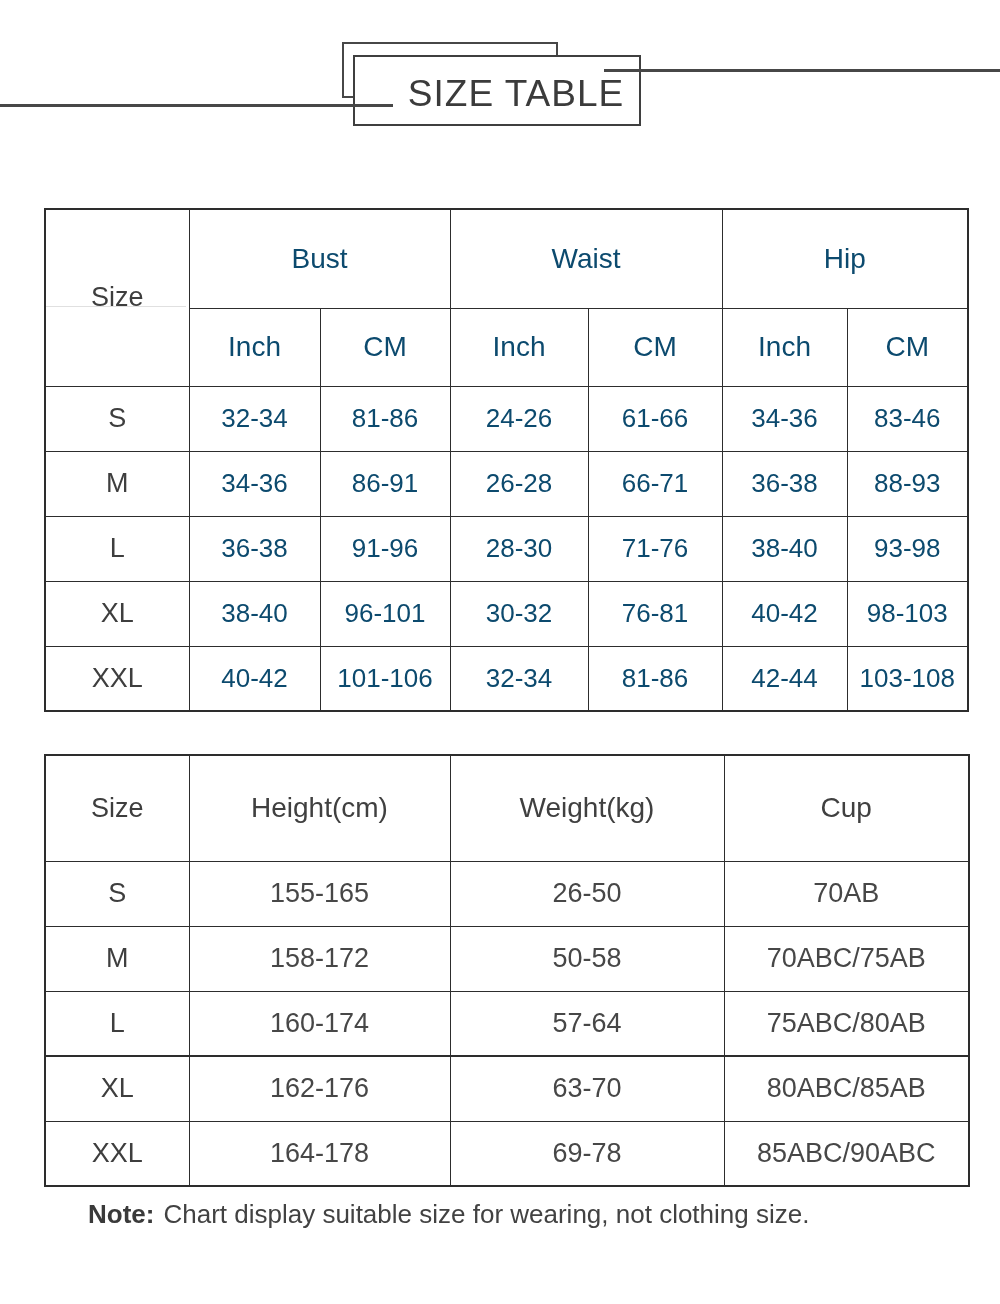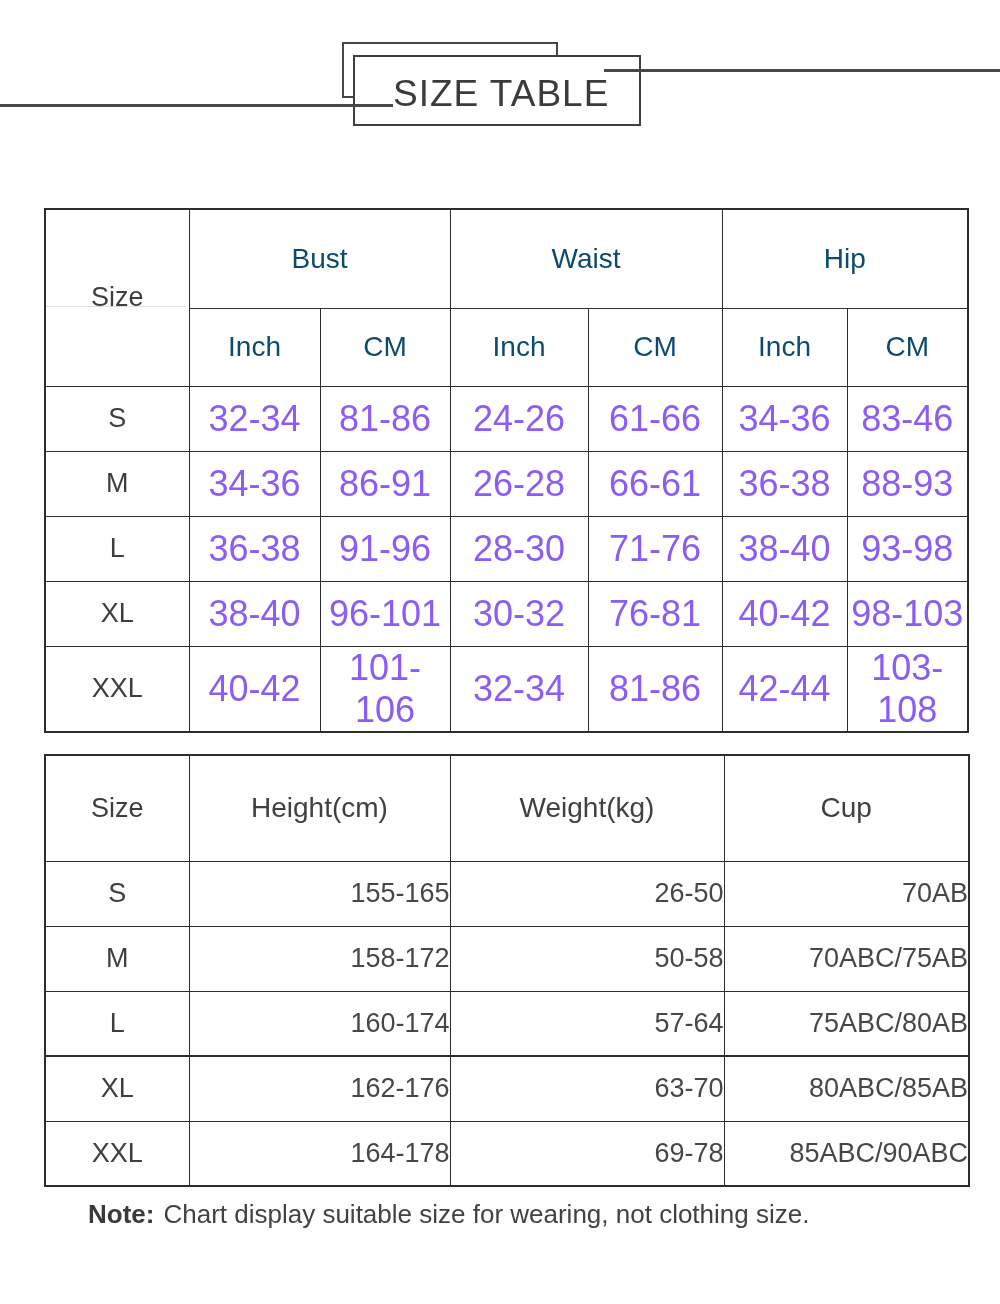--- a/index.html
+++ b/index.html
@@ -14,21 +14,21 @@
 
   
   .banner { position:absolute; left:0; top:0; width:1000px; height:180px; }
   .back-frame {
     position:absolute; left:342px; top:42px; width:216px; height:56px;
     border:2px solid #474747; background:#ffffff; z-index:1;
   }
   .front-frame {
     position:absolute; left:353px; top:55px; width:288px; height:71px;
     border:2.5px solid #3f3f3f; background:#ffffff; z-index:2;
-    display:flex; align-items:center; justify-content:flex-start;padding-left:38px;
+    display:flex; align-items:center; justify-content:center;padding-left:38px;
   }
   .title-text {
     font-size:37px; letter-spacing:1px; color:#3b3b3b;
     padding-top:7px; white-space:nowrap;
   }
   .line-left {
     position:absolute; left:0; top:104px; width:393px; height:2.5px;
     background:#474747; z-index:3;
   }
   .line-right {
@@ -42,27 +42,27 @@
     border:1px solid #2d2d2d; text-align:center; vertical-align:middle;
     font-weight:normal; padding:0; overflow:hidden;
   }
   .t1, .t2 { border:2px solid #2d2d2d; position:absolute; left:44px; }
 
   .t1 { top:208px; width:923px; }
   .t1 .group-row { height:99px; }
   .t1 .unit-row  { height:78px; }
   .t1 .data-row  { height:65px; }
   .t1 th { font-size:28px; color:#0c4a6e; }
-  .t1 td { font-size:36px; color:#8b5cf6; }
+  .t1 td { font-size:26px; color:#0c4a6e; }
 
   .t2 { top:754px; width:924px; }
   .t2 .header-row { height:106px; }
   .t2 .data-row   { height:65px; }
   .t2 th { font-size:28px; color:#404040; }
-  .t2 td { font-size:27px; color:#474747;text-align:right; }
+  .t2 td { font-size:27px; color:#474747; }
   .t2 .row-xl th, .t2 .row-xl td { border-top:2px solid #2d2d2d; }
 
   .size-label { font-size:27px !important; color:#3e3e3e !important; }
 
   
   .ghost {
     position:absolute; left:46px; top:306px; width:140px; height:1px;
     background:#e0e0e0; z-index:4;
   }
 
@@ -117,21 +117,21 @@
       <td>24-26</td>
       <td>61-66</td>
       <td>34-36</td>
       <td>83-46</td>
     </tr>
     <tr class="data-row">
       <th class="size-label">M</th>
       <td>34-36</td>
       <td>86-91</td>
       <td>26-28</td>
-      <td>66-61</td>
+      <td>66-71</td>
       <td>36-38</td>
       <td>88-93</td>
     </tr>
     <tr class="data-row">
       <th class="size-label">L</th>
       <td>36-38</td>
       <td>91-96</td>
       <td>28-30</td>
       <td>71-76</td>
       <td>38-40</td>

